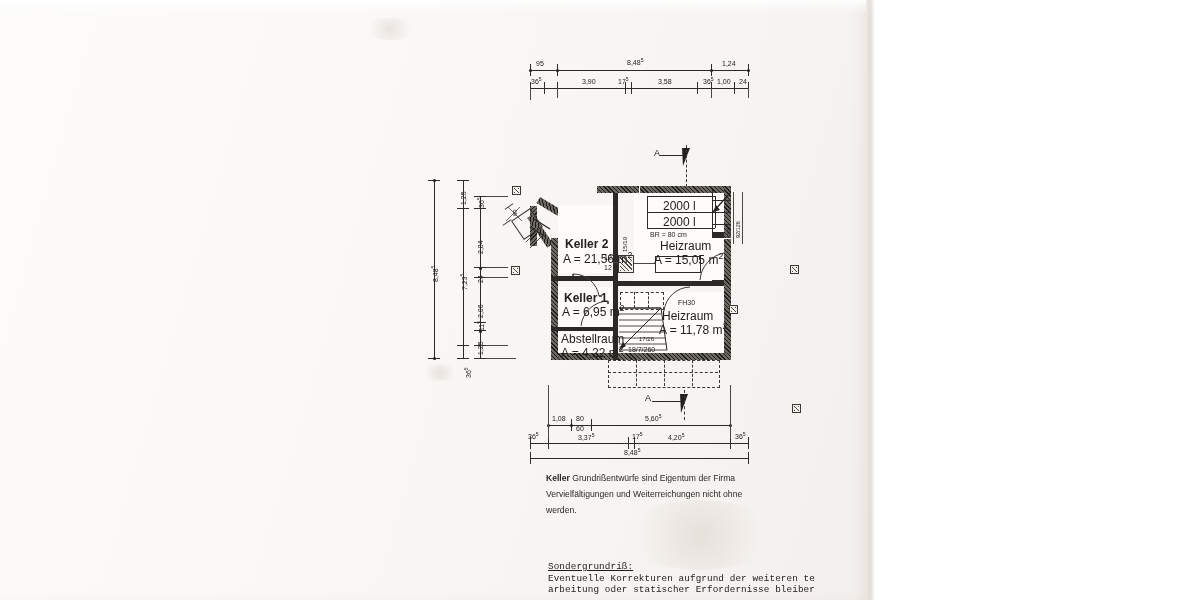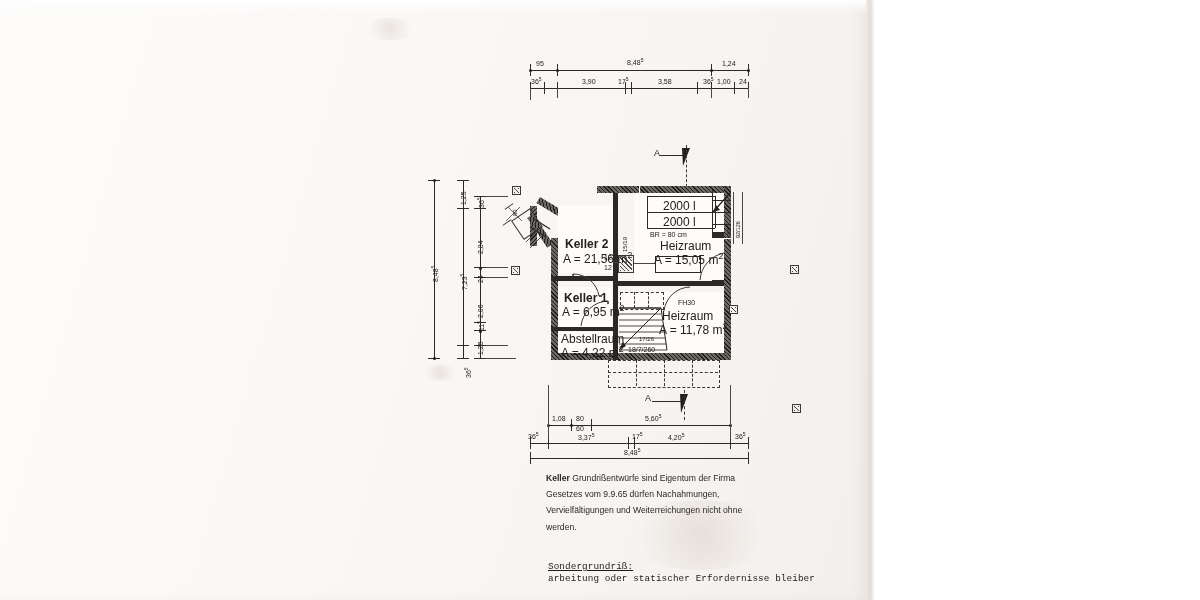--- a/index.html
+++ b/index.html
@@ -351,27 +351,27 @@
 
     <div class="smallbox" style="left:790px;top:265px;width:7px;height:7px;"></div>
     <div class="smallbox" style="left:792px;top:404px;width:7px;height:7px;"></div>
     <div class="smallbox" style="left:729px;top:305px;width:7px;height:7px;"></div>
 
     <div id="copy">
       <div>
         <span class="b">Keller</span>
         <span>Grundrißentwürfe sind Eigentum der Firma</span>
       </div>
-      <div>Gesetzes vom 9.9.65 dürfen Nachahmungen,</div>
       <div>Vervielfältigungen und Weiterreichungen nicht ohne</div>
       <div>werden.</div>
     </div>
 
     <div id="sonder">
       <div class="u">Sondergrundriß:</div>
+      <div>Eventuelle Korrekturen aufgrund der weiteren te</div>
       <div>arbeitung oder statischer Erfordernisse bleiber</div>
     </div>
 
   </div>
 
   <div id="sheet-edge"></div>
 
 </div>
 
 </body></html>

